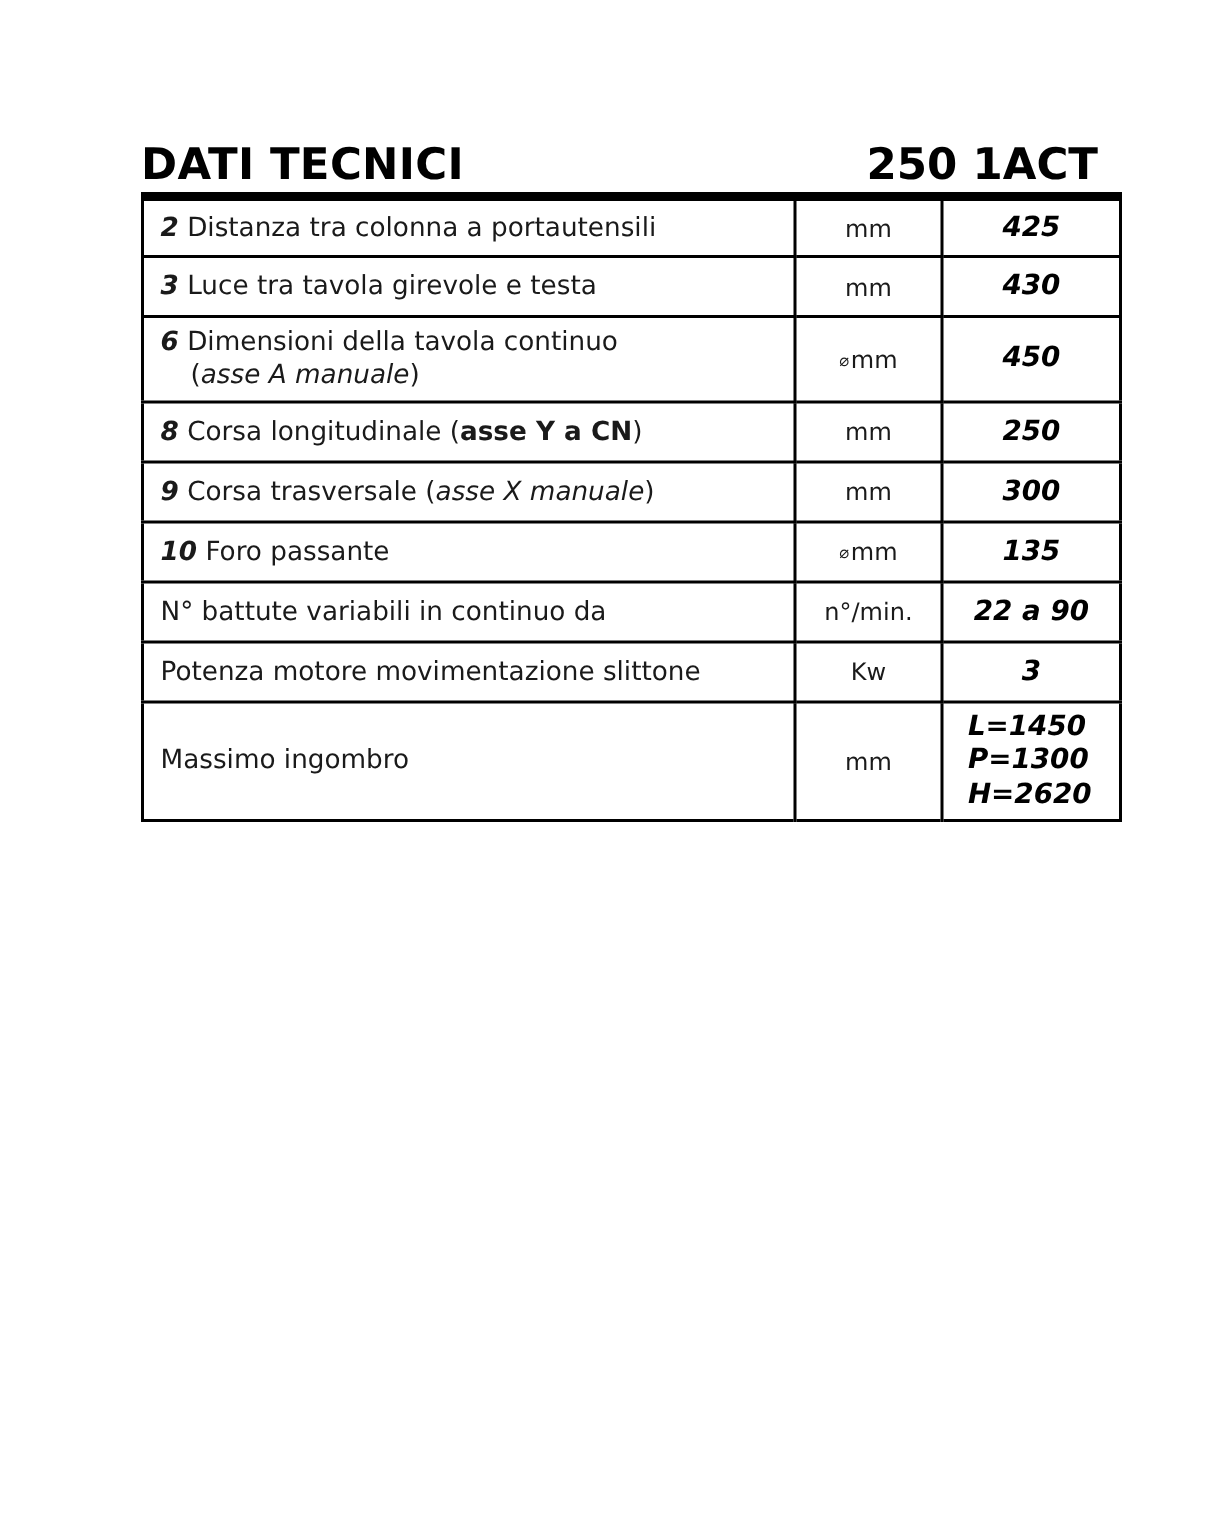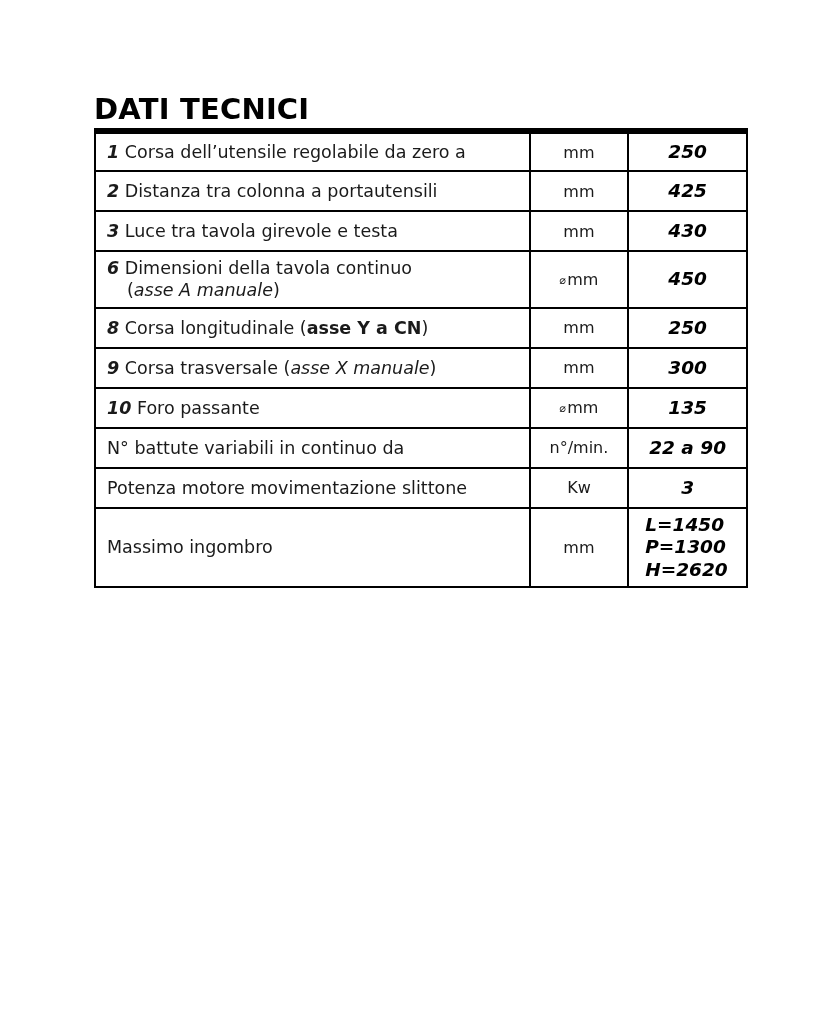--- a/index.html
+++ b/index.html
@@ -129,35 +129,31 @@
   .r-two  { height: 44px; }
   .r-tall { height: 73px; }
 </style>
 </head>
 <body>
 
 <div class="sheet">
 
   <div class="doc-header">
     <div class="doc-title">DATI TECNICI</div>
+    <div class="doc-model">250 1ACT</div>
   </div>
 
   <table class="spec-table">
     <colgroup>
       <col class="c-desc">
       <col class="c-unit">
       <col class="c-val">
     </colgroup>
     <tbody>
 
-      <tr class="r-std">
-        <td class="desc"><span class="num">1</span> <span>Corsa dell’utensile regolabile da zero a</span></td>
-        <td class="unit"><span>mm</span></td>
-        <td class="val">250</td>
-      </tr>
 
       <tr class="r-std">
         <td class="desc"><span class="num">2</span> <span>Distanza tra colonna a portautensili</span></td>
         <td class="unit"><span>mm</span></td>
         <td class="val">425</td>
       </tr>
 
       <tr class="r-std">
         <td class="desc"><span class="num">3</span> <span>Luce tra tavola girevole e testa</span></td>
         <td class="unit"><span>mm</span></td>

